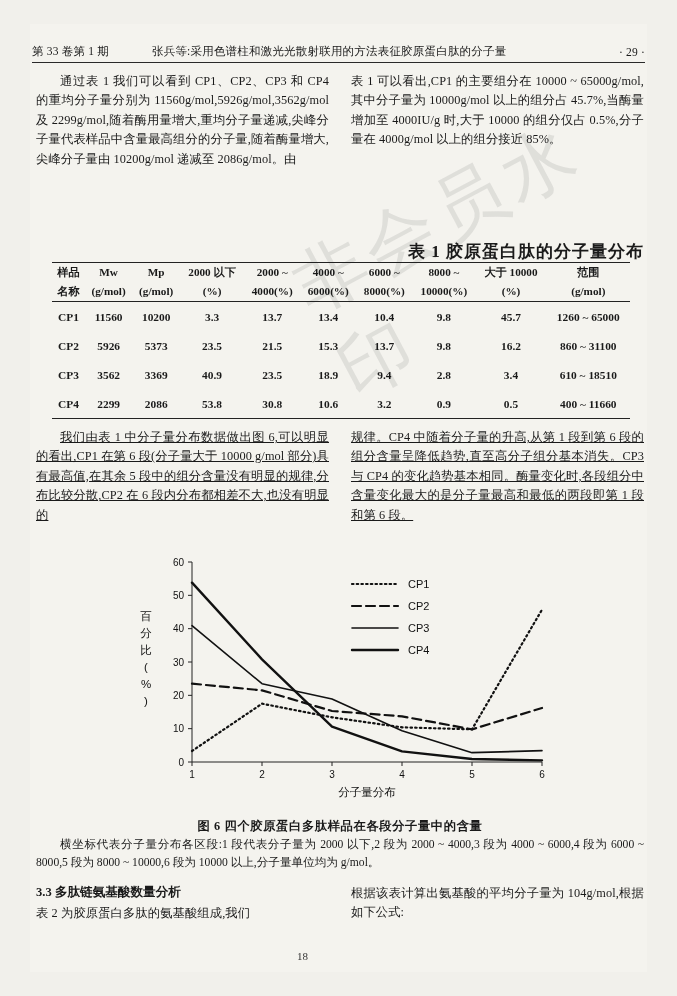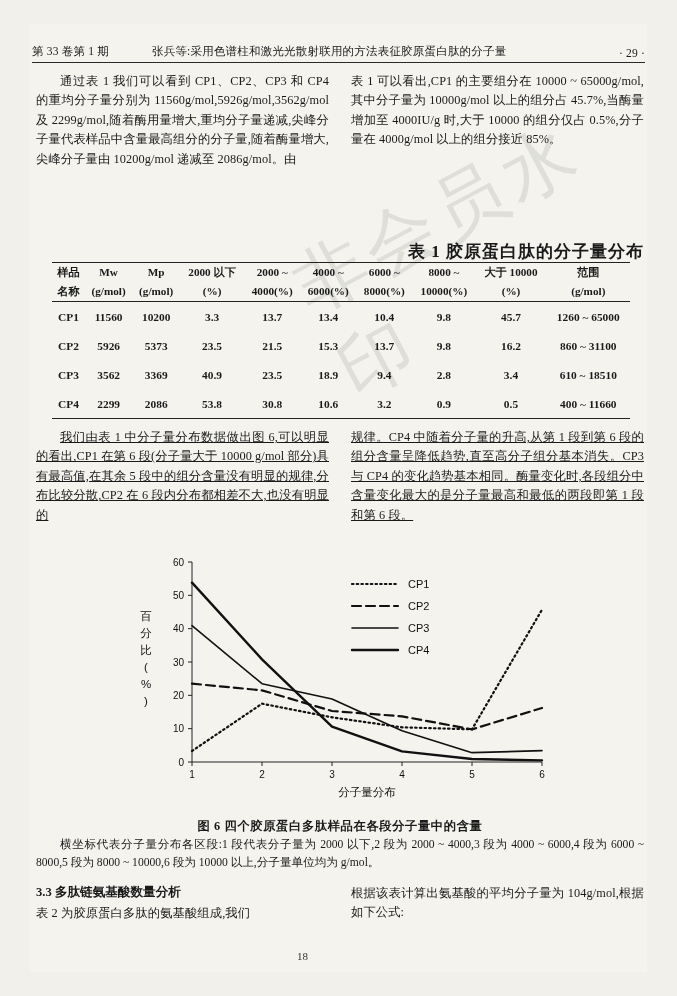--- a/index.html
+++ b/index.html
@@ -15,21 +15,21 @@
     position:absolute;left:0;top:0;width:677px;height:996px;
     background:#f1f0eb;
   }
   .paper{
     position:absolute;left:30px;top:24px;width:617px;height:948px;
     background:#f4f3ee;
   }
   .header{
     position:absolute;left:32px;top:44px;width:613px;
     font-size:11.5px;letter-spacing:0.2px;
-    display:flex;align-items:flex-end;
+    display:flex;align-items:center;
   }
   .header .h-left{width:120px;}
   .header .h-mid{flex:1;text-align:left;}
   .header .h-right{width:48px;text-align:right;}
   .header-rule{
     position:absolute;left:32px;top:62px;width:613px;height:1px;background:#2a2a2a;
   }
   .cols{
     position:absolute;left:36px;top:72px;width:608px;
     display:flex;gap:22px;justify-content:flex-end;

